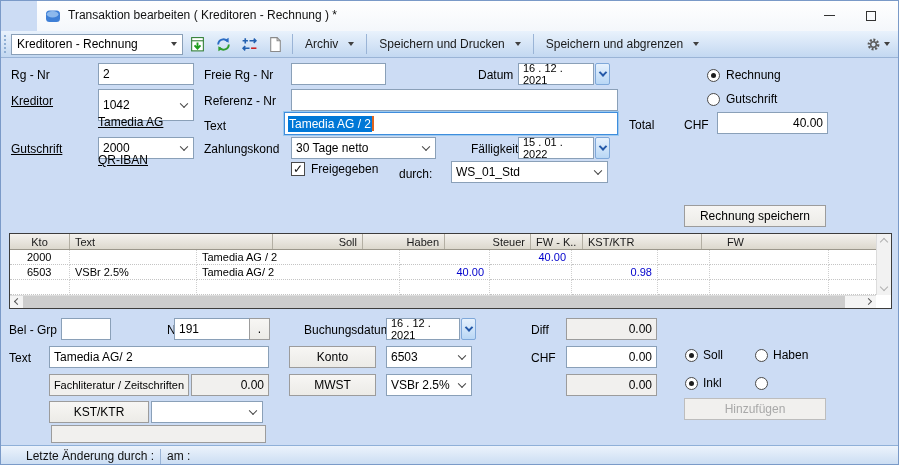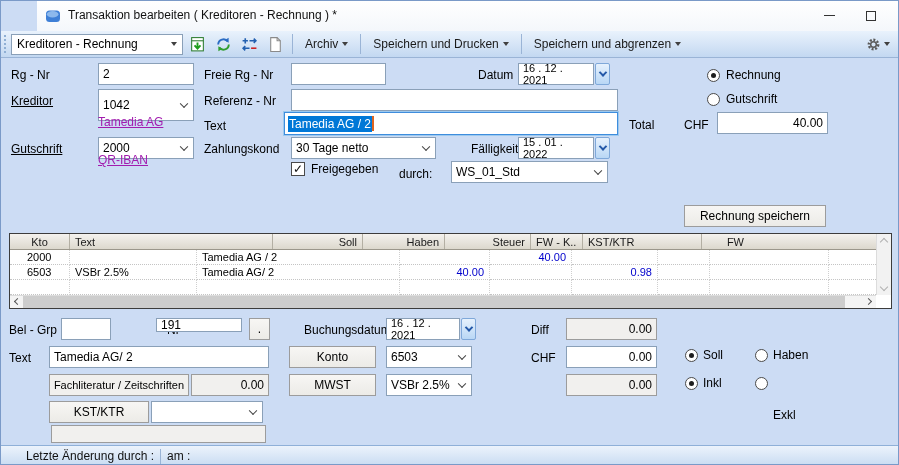--- a/index.html
+++ b/index.html
@@ -18,29 +18,29 @@
   .closex::before { transform:rotate(45deg); } .closex::after { transform:rotate(-45deg); }
 
   
   .toolbar { position:absolute; left:0; top:30px; width:100%; height:27px; background:linear-gradient(#e9f2fc,#c3d8f1); border-bottom:1px solid #9ab4d6; display:flex; align-items:center; }
   .grip { width:3px; height:18px; border-left:2px dotted #8fafd4; margin:0 4px 0 3px; }
   .tb-combo { width:172px; height:21px; background:#fff; border:1px solid #8aa0b8; display:flex; align-items:center; font-size:12px; padding-left:5px; position:relative; }
   .tb-combo .caret { position:absolute; right:5px; }
   .caret { width:0; height:0; border-left:3.5px solid transparent; border-right:3.5px solid transparent; border-top:4px solid #404040; display:inline-block; }
   .tb-iconbtn { width:24px; height:22px; display:flex; align-items:center; justify-content:center; margin-left:2px; }
   .tb-sep { width:1px; height:20px; background:#9ab4d6; margin:0 5px; }
-  .tb-menubtn { height:22px; display:flex; align-items:center; gap:4px; padding:0 7px; font-size:12px; color:#1a1a1a; white-space:nowrap; }
+  .tb-menubtn { height:22px; display:flex; align-items:center; gap:10px; padding:0 7px; font-size:12px; color:#1a1a1a; white-space:nowrap; }
   .tb-spacer { flex:1; }
   .tb-gear { display:flex; align-items:center; gap:3px; padding-right:8px; }
 
   
   .main { position:absolute; left:0; top:57px; width:899px; height:387px; background:#ccdcf4; }
   .lbl { position:absolute; font-size:12px; color:#000; white-space:nowrap; }
   .lbl.u { text-decoration:underline; }
-  .link { position:absolute; font-size:12px; color:#a21caf; text-decoration:underline; white-space:nowrap; cursor:pointer; }
+  .link { position:absolute; font-size:12px; color:#000000; text-decoration:underline; white-space:nowrap; cursor:pointer; }
   .inp { position:absolute; background:#fff; border:1px solid #8aa0b8; font-size:12px; display:flex; align-items:center; padding:0 4px; }
   .inp.right { justify-content:flex-end; }
   .inp.date { font-size:11px; }
   .ro { position:absolute; background:#f1f0ee; border:1px solid #9c9c9c; font-size:12px; display:flex; align-items:center; padding:0 4px; }
   .ro.right { justify-content:flex-end; }
   .sel { position:absolute; background:#fff; border:1px solid #8aa0b8; font-size:12px; display:flex; align-items:center; padding:0 18px 0 4px; }
   .chev { position:absolute; right:6px; top:50%; width:6px; height:6px; border-right:1.3px solid #444; border-bottom:1.3px solid #444; transform:translateY(-70%) rotate(45deg); }
   .datebtn { position:absolute; width:15px; height:22px; background:linear-gradient(#e6f1fd,#b9d7f5); border:1px solid #7fa8d9; border-radius:2px; display:flex; align-items:center; justify-content:center; }
   .datebtn .chev2 { width:6px; height:6px; border-right:2px solid #2458a8; border-bottom:2px solid #2458a8; transform:rotate(45deg) translate(-1px,-1px); }
   .btn { position:absolute; background:linear-gradient(#f7f6f4,#ecebe7); border:1px solid #9c9c9c; font-size:12px; color:#000; display:flex; align-items:center; justify-content:center; }
@@ -285,21 +285,21 @@
         <span class="hs-thumb"></span>
         <span class="hs-arrow hs-right"></span>
       </div>
     </div>
 
     <span class="lbl" style="left:8px;top:265px;">Bel - Grp</span>
     <div class="inp" style="left:60px;top:260px;width:50px;height:22px;">
         <span></span>
       </div>
     <span class="lbl" style="left:118px;top:265px;margin-left:48px;">Nr</span>
-    <div class="inp" style="left:155px;top:260px;width:86px;height:14px;">
+    <div class="inp" style="left:173px;top:260px;width:86px;height:22px;">
         <span>191</span>
       </div>
     <div class="btn" style="left:248px;top:260px;width:21px;height:22px;">
         <span>.</span>
       </div>
     <span class="lbl" style="left:303px;top:265px;">Buchungsdatum</span>
     <div class="inp date" style="left:385px;top:260px;width:74px;height:22px;">
         <span>16 . 12 . 2021</span>
       </div>
     <div class="datebtn" style="left:460px;top:260px;">
@@ -350,20 +350,23 @@
     <span class="lbl" style="left:702px;top:318px;">Inkl</span>
     <span class="radio" style="left:754px;top:319px;"></span>
     <span class="lbl" style="left:772px;top:318px;margin-top:32px;">Exkl</span>
 
     <div class="btn" style="left:48px;top:343px;width:100px;height:22px;">
         <span>KST/KTR</span>
       </div>
     <div class="sel" style="left:150px;top:343px;width:112px;height:22px;">
         <span></span>
         <span class="chev"></span>
+      </div>
+    <div class="btn disabled" style="left:683px;top:340px;width:142px;height:22px;">
+        <span>Hinzufügen</span>
       </div>
 
     <div class="ro" style="left:50px;top:367px;width:215px;height:18px;"></div>
   </div>
 
   <div class="statusbar">
     <span style="margin-left:25px;">Letzte Änderung durch :</span>
     <span class="sb-sep"></span>
     <span>am :</span>
   </div>

